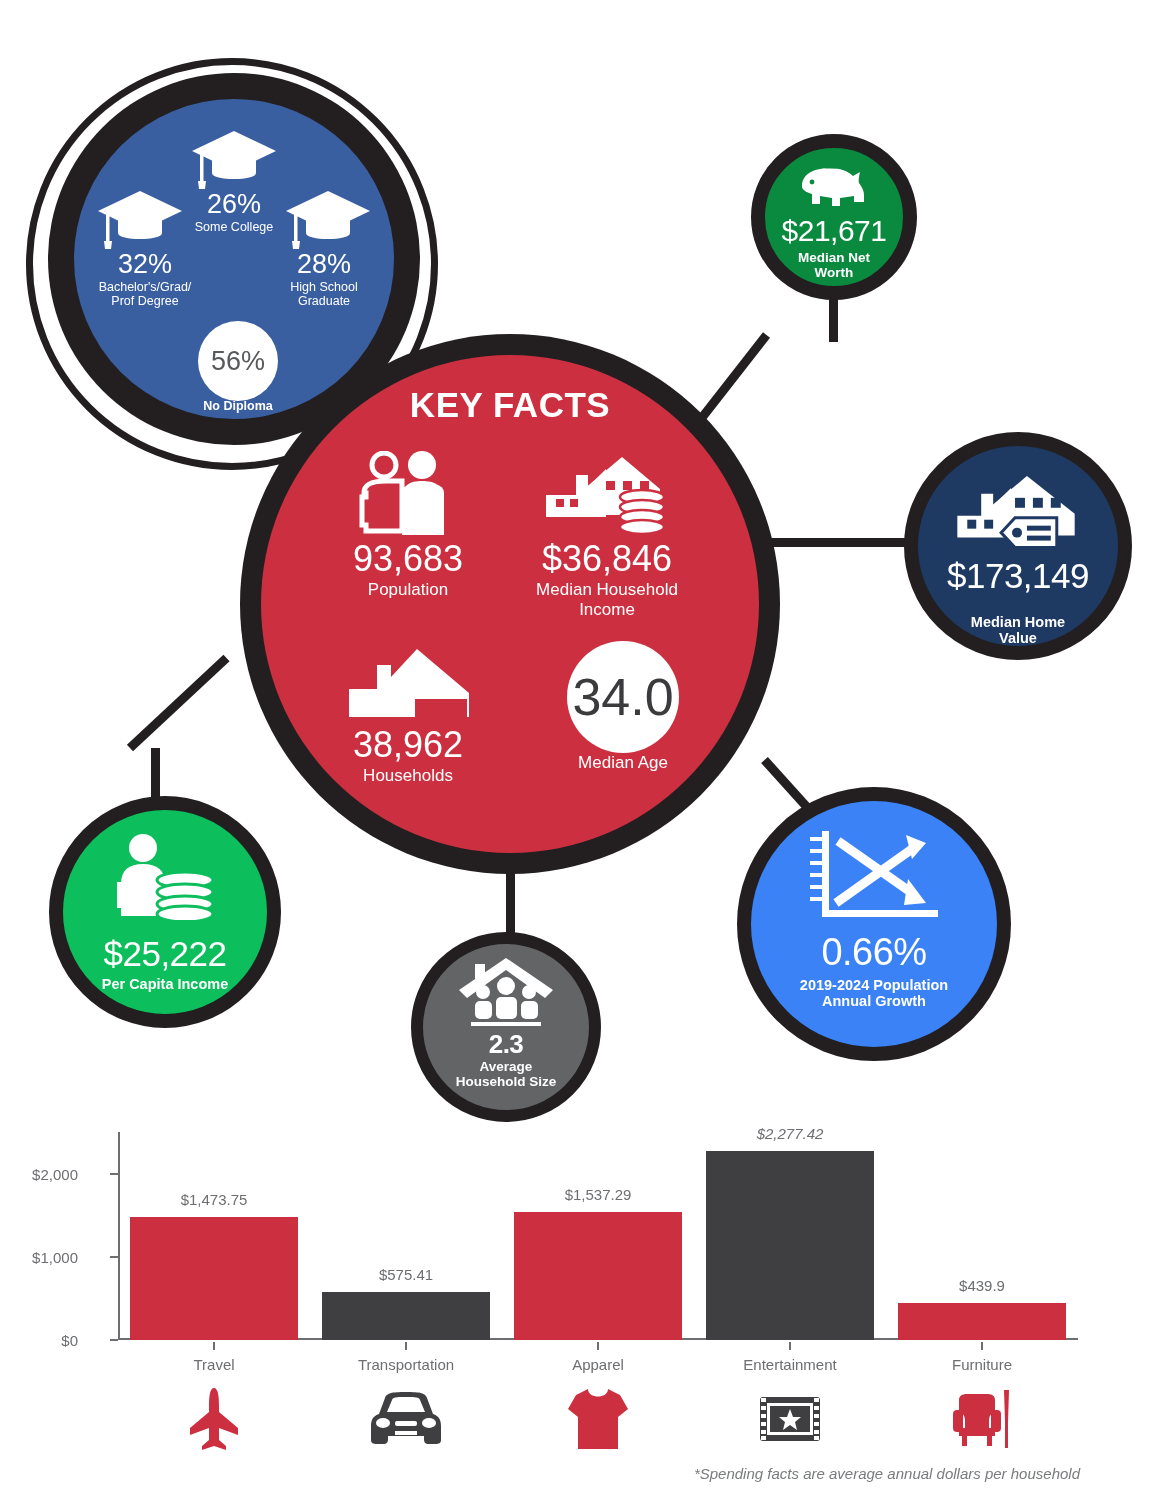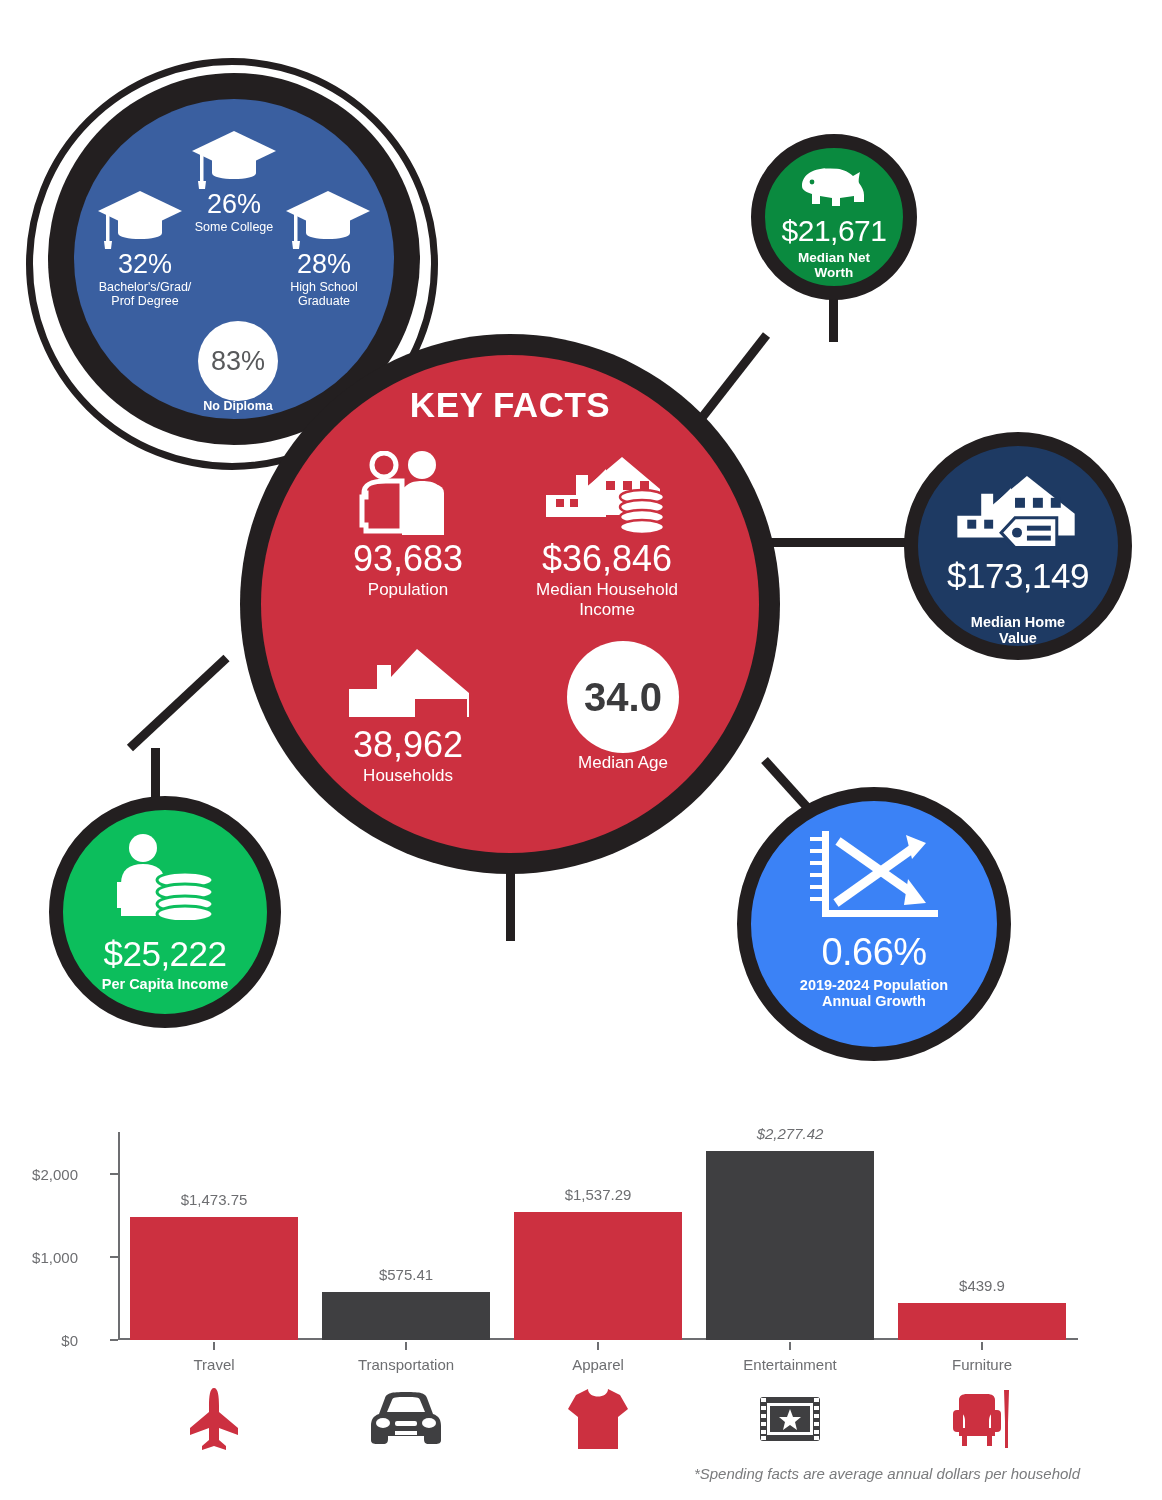--- a/index.html
+++ b/index.html
@@ -89,21 +89,21 @@
     position: absolute; top: 30px; width: 100%;
     font-size: 35px; font-weight: 700; letter-spacing: 0.5px;
   }
   .kf-cell { position: absolute; text-align: center; color: #fff; }
   .kf-cell .kv { font-size: 36px; font-weight: 300; line-height: 1; }
   .kf-cell .kl { font-size: 17px; font-weight: 400; line-height: 1.18; margin-top: 3px; }
   #medage-circle {
     position: absolute; left: 567px; top: 641px;
     width: 112px; height: 112px; border-radius: 50%;
     background: #ffffff; display: flex; align-items: center; justify-content: center;
-    color: #3b3b3d; font-size: 40px; font-weight: 700; z-index: 9;
+    color: #3b3b3d; font-size: 52px; font-weight: 400; z-index: 9;
   }
   #medage-label {
     position: absolute; left: 533px; top: 753px; width: 180px; text-align: center;
     color: #fff; font-size: 17px; z-index: 9;
   }
 
   
   .sat { border: 14px solid #231f20; }
 
   .tiny-lbl { font-size: 13.5px; }
@@ -180,21 +180,21 @@
     </div>
 
     <div class="edu-stat" style="left:180px; top:152px; width:140px;">
       <div class="p">28%</div>
       <div class="t" style="white-space:pre-line;">High School
 Graduate</div>
     </div>
   </div>
 
   <div id="nodiploma-circle">
-    <span>83%</span>
+    <span>56%</span>
   </div>
   <div id="nodiploma-label">No Diploma</div>
 
   <div id="kf-ring"></div>
   <div id="kf-circle" class="bubble">
 
     <div id="kf-title">KEY FACTS</div>
 
     <div class="kf-cell" style="left:42px; top:96px; width:210px;">
       <svg width="104" height="86" viewBox="0 0 104 86">
@@ -283,20 +283,36 @@
         <ellipse cx="74" cy="48" rx="28" ry="8"></ellipse>
         <ellipse cx="74" cy="60" rx="28" ry="8"></ellipse>
         <ellipse cx="74" cy="72" rx="28" ry="8"></ellipse>
         <ellipse cx="74" cy="82" rx="28" ry="8"></ellipse>
       </g>
     </svg>
     <div class="val" style="font-size:35px; margin-top:16px;">$25,222</div>
     <div class="lbl mid-lbl" style="white-space:pre-line; margin-top:5px;">Per Capita Income</div>
   </div>
 
+  <div class="bubble sat" style="left:411px; top:932px; width:190px; height:190px; background:#636466; border-width:12px;">
+    <svg width="98" height="72" viewBox="0 0 98 72" style="margin-top:12px;">
+      <polygon points="49,2 96,34 88,42 49,14 10,42 2,34" fill="#ffffff"></polygon>
+      <rect x="18" y="8" width="10" height="18" fill="#ffffff"></rect>
+      <circle cx="26" cy="36" r="7" fill="#ffffff"></circle>
+      <rect x="18" y="45" width="17" height="18" rx="5" fill="#ffffff"></rect>
+      <circle cx="49" cy="30" r="9" fill="#ffffff"></circle>
+      <rect x="39" y="41" width="21" height="22" rx="5" fill="#ffffff"></rect>
+      <circle cx="72" cy="36" r="7" fill="#ffffff"></circle>
+      <rect x="64" y="45" width="17" height="18" rx="5" fill="#ffffff"></rect>
+      <rect x="14" y="66" width="70" height="4" fill="#ffffff"></rect>
+    </svg>
+    <div class="val" style="font-size:26px; font-weight:700; margin-top:3px;">2.3</div>
+    <div class="lbl tiny-lbl" style="white-space:pre-line; margin-top:2px;">Average
+Household Size</div>
+  </div>
 
   <div class="bubble sat" style="left:737px; top:787px; width:274px; height:274px; background:#3b82f6;">
     <svg width="132" height="98" viewBox="0 0 132 98" style="margin-top:26px;">
       <rect x="14" y="4" width="7" height="86" fill="#ffffff"></rect>
       <rect x="14" y="83" width="116" height="7" fill="#ffffff"></rect>
       <g fill="#ffffff">
         <rect x="2" y="10" width="12" height="4"></rect>
         <rect x="2" y="22" width="12" height="4"></rect>
         <rect x="2" y="34" width="12" height="4"></rect>
         <rect x="2" y="46" width="12" height="4"></rect>

